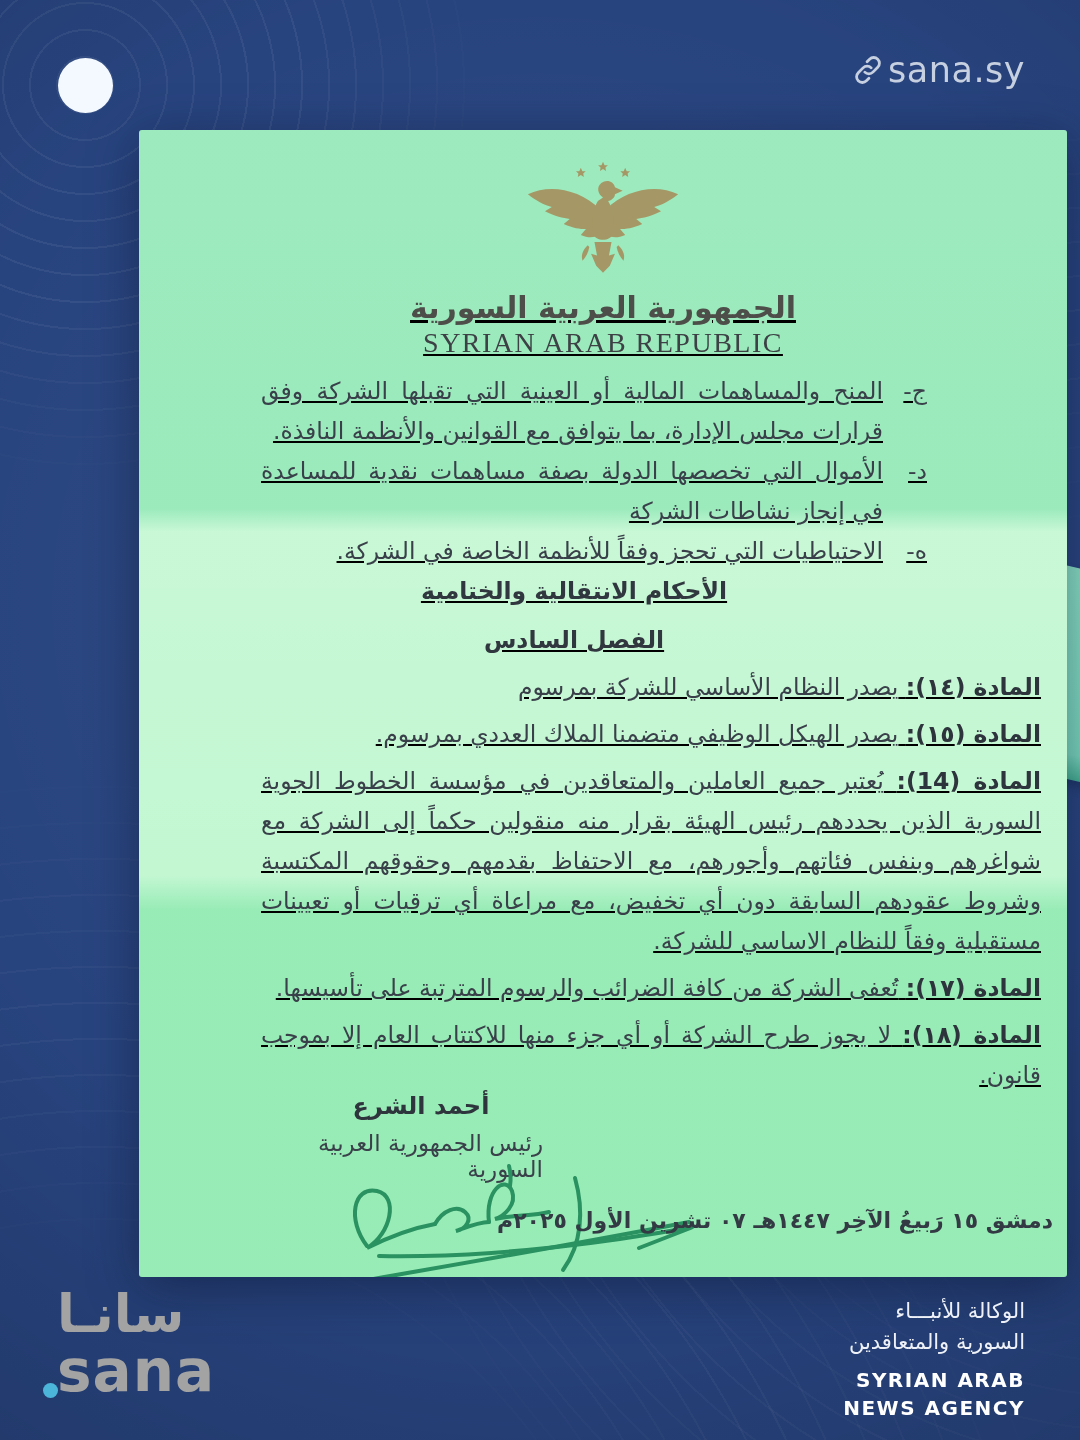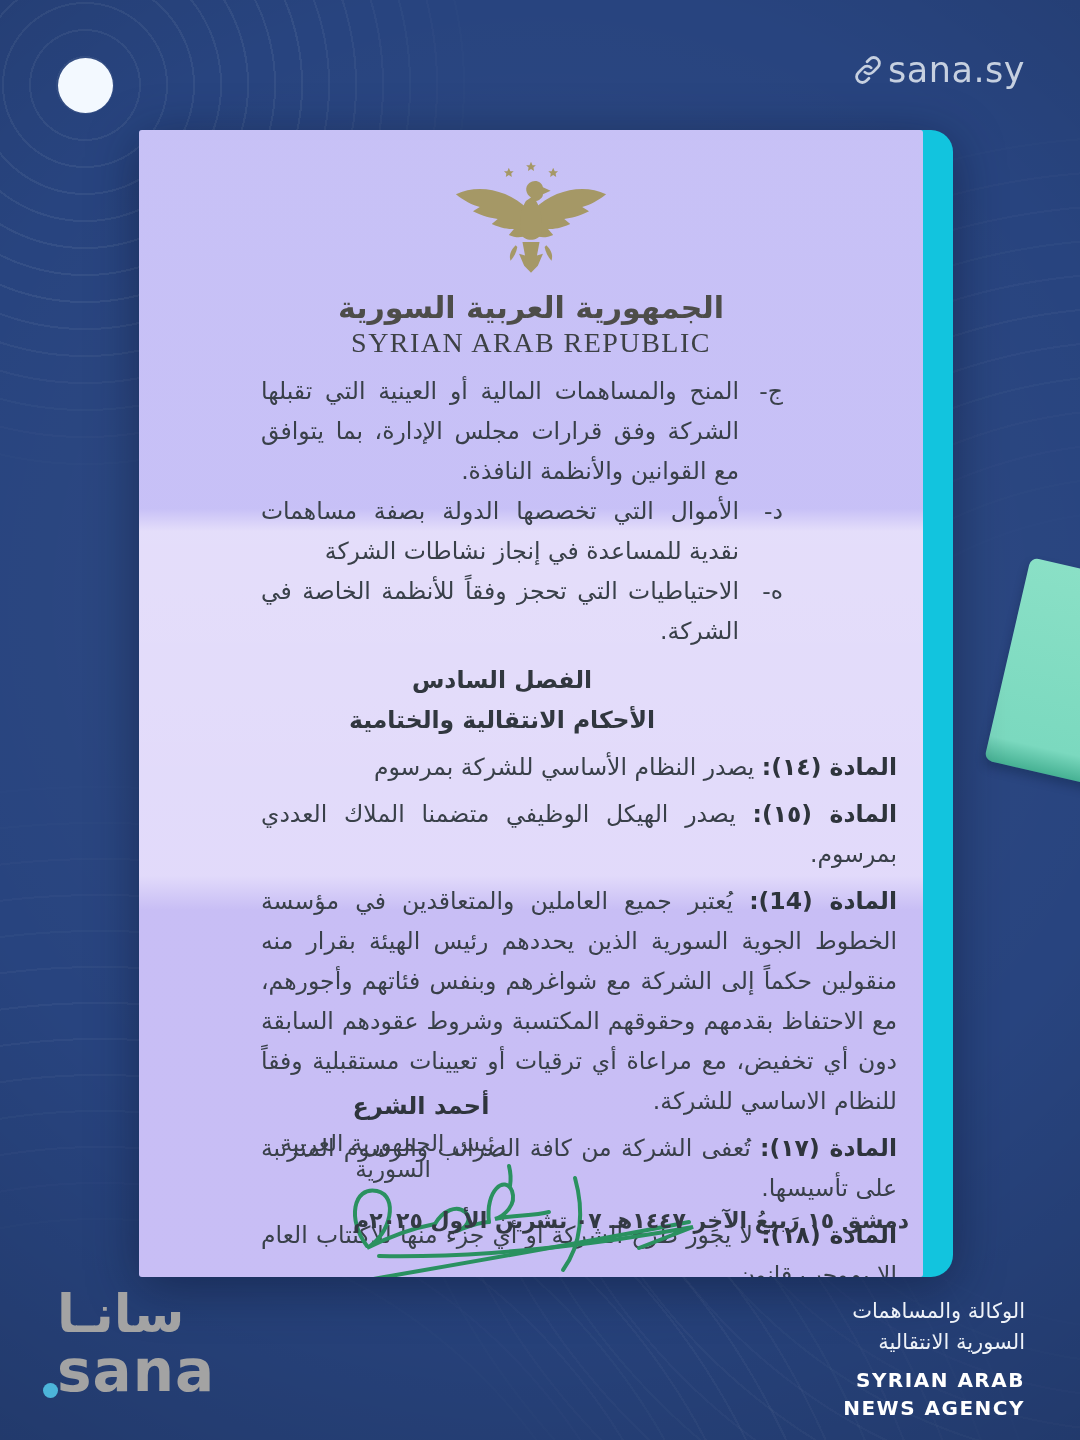--- a/index.html
+++ b/index.html
@@ -43,22 +43,22 @@
   .mint-paper{
     position:absolute;right:-46px;top:568px;width:120px;height:208px;border-radius:8px;
     background:linear-gradient(180deg,#8ae0c6 0%,#7bd9bf 88%,#46b193 100%);
     transform:rotate(13deg);
     box-shadow:0 6px 10px rgba(5,20,40,0.25);
   }
   
   .paper-stack{position:absolute;left:139px;top:130px;width:814px;height:1147px;filter:drop-shadow(0 10px 26px rgba(4,14,38,0.45));}
   .paper-edge{position:absolute;right:0;top:0;width:46px;height:100%;background:#12c4de;border-radius:6px 22px 22px 6px;}
   .sheet{
-    position:absolute;left:0;top:0;width:784px;height:100%;
-    background:#c4b5fd;border-radius:3px;overflow:hidden;
+    position:absolute;left:0;top:0;width:928px;height:100%;
+    background:#86efac;border-radius:3px;overflow:hidden;text-decoration:underline;
   }
   .sheet::before{ 
     content:"";position:absolute;inset:0;pointer-events:none;
     background:linear-gradient(180deg,
       rgba(208,222,230,0.30) 0%,rgba(208,222,230,0.28) 33%,
       rgba(255,255,248,0.55) 35%,rgba(255,255,248,0.50) 65%,
       rgba(214,222,216,0.22) 68%,rgba(214,222,216,0.22) 100%);
   }
   .masthead{position:relative;text-align:center;padding-top:30px;}
   .emblem{display:block;margin:0 auto;}
@@ -71,21 +71,21 @@
   }
   .li{display:flex;gap:10px;margin-left:0;margin-right:114px;text-align:justify;}
   .li .marker{flex:0 0 34px;}
   .li .li-text{flex:1;}
   .chapter{font-weight:bold;color:#31373f;text-align:center;transform:translateX(-77px);line-height:40px;}
   .chapter.first{margin-top:9px;}
   .article{margin:0 0 0 0;padding-top:7px;text-align:justify;}
   .article b{color:#2e343c;}
   
   .sig-name{position:absolute;left:168px;top:962px;width:228px;text-align:center;font-weight:bold;font-size:24px;color:#2f353d;direction:rtl;}
-  .sig-title{position:absolute;left:104px;top:1000px;width:300px;text-align:center;font-size:23px;color:#3a414a;direction:rtl;}
+  .sig-title{position:absolute;left:104px;top:1000px;width:300px;text-align:right;font-size:23px;color:#3a414a;direction:rtl;}
   .sig-svg{position:absolute;left:198px;top:1028px;}
   .date-line{position:absolute;right:14px;top:1078px;direction:rtl;font-size:22px;font-weight:bold;color:#333a43;}
   
   .footer-logo{position:absolute;left:57px;top:1288px;color:#a3a3a3;line-height:1;}
   .footer-logo .ar{font-size:52px;font-weight:bold;letter-spacing:0;}
   .footer-logo .en{position:relative;font-size:58px;font-weight:bold;letter-spacing:1px;margin-top:2px;}
   .footer-logo .dot{position:absolute;left:-14px;bottom:2px;width:15px;height:15px;border-radius:50%;background:#4cb5da;}
   .footer-agency{position:absolute;right:55px;top:1296px;text-align:right;color:#eef2f8;}
   .footer-agency .ar{font-size:21px;line-height:31px;direction:rtl;}
   .footer-agency .en{font-size:20px;line-height:28px;font-weight:bold;letter-spacing:1.5px;margin-top:8px;color:#ffffff;}
@@ -144,22 +144,22 @@
         </div>
         <div class="li">
           <span class="marker">د-</span>
           <span class="li-text">الأموال التي تخصصها الدولة بصفة مساهمات نقدية للمساعدة في إنجاز نشاطات الشركة</span>
         </div>
         <div class="li">
           <span class="marker">ه-</span>
           <span class="li-text">الاحتياطيات التي تحجز وفقاً للأنظمة الخاصة في الشركة.</span>
         </div>
 
+        <div class="chapter">الأحكام الانتقالية والختامية</div>
         <div class="chapter first">الفصل السادس</div>
-        <div class="chapter">الأحكام الانتقالية والختامية</div>
 
         <p class="article"><b>المادة (١٤):</b> <span>يصدر النظام الأساسي للشركة بمرسوم</span></p>
         <p class="article"><b>المادة (١٥):</b> <span>يصدر الهيكل الوظيفي متضمنا الملاك العددي بمرسوم.</span></p>
         <p class="article"><b>المادة (14):</b> <span>يُعتبر جميع العاملين والمتعاقدين في مؤسسة الخطوط الجوية السورية الذين يحددهم رئيس الهيئة بقرار منه منقولين حكماً إلى الشركة مع شواغرهم وبنفس فئاتهم وأجورهم، مع الاحتفاظ بقدمهم وحقوقهم المكتسبة وشروط عقودهم السابقة دون أي تخفيض، مع مراعاة أي ترقيات أو تعيينات مستقبلية وفقاً للنظام الاساسي للشركة.</span></p>
         <p class="article"><b>المادة (١٧):</b> <span>تُعفى الشركة من كافة الضرائب والرسوم المترتبة على تأسيسها.</span></p>
         <p class="article"><b>المادة (١٨):</b> <span>لا يجوز طرح الشركة أو أي جزء منها للاكتتاب العام إلا بموجب قانون.</span></p>
 
       </div>
 
       <div class="sig-name">أحمد الشرع</div>
@@ -182,22 +182,22 @@
   <div class="footer-logo">
     <div class="ar">سانـا</div>
     <div class="en">
       <span class="dot"></span>
       <span>sana</span>
     </div>
   </div>
 
   <div class="footer-agency">
     <div class="ar">
-      <div>الوكالة والمساهمات</div>
-      <div>السورية الانتقالية</div>
+      <div>الوكالة للأنبـــاء</div>
+      <div>السورية والمتعاقدين</div>
     </div>
     <div class="en">
       <div>SYRIAN ARAB</div>
       <div>NEWS AGENCY</div>
     </div>
   </div>
 
 </div>
 
 </body></html>

